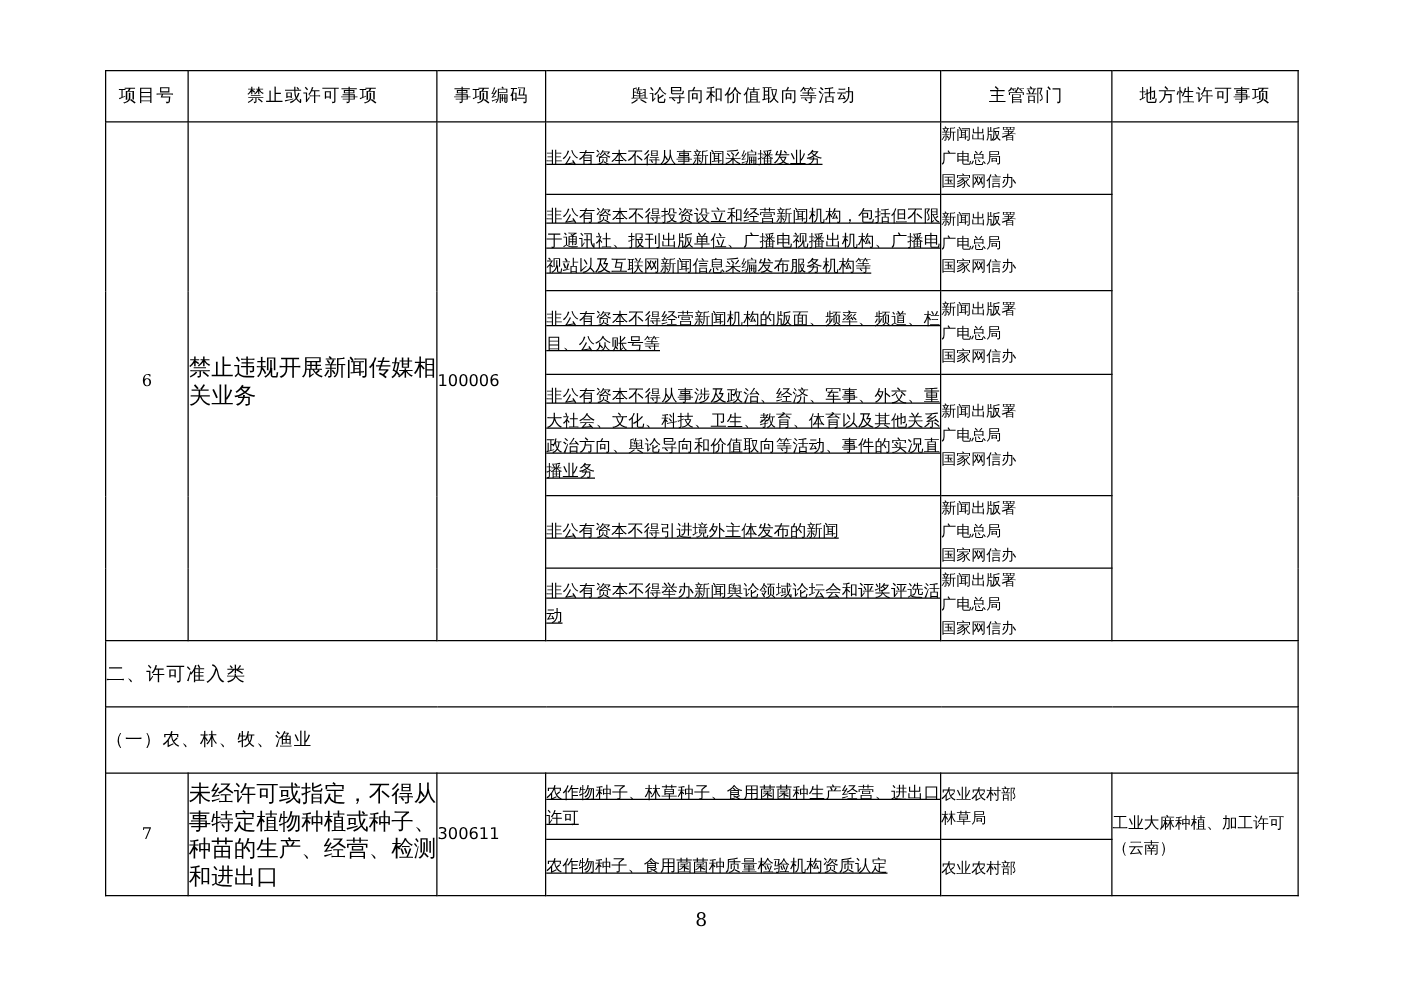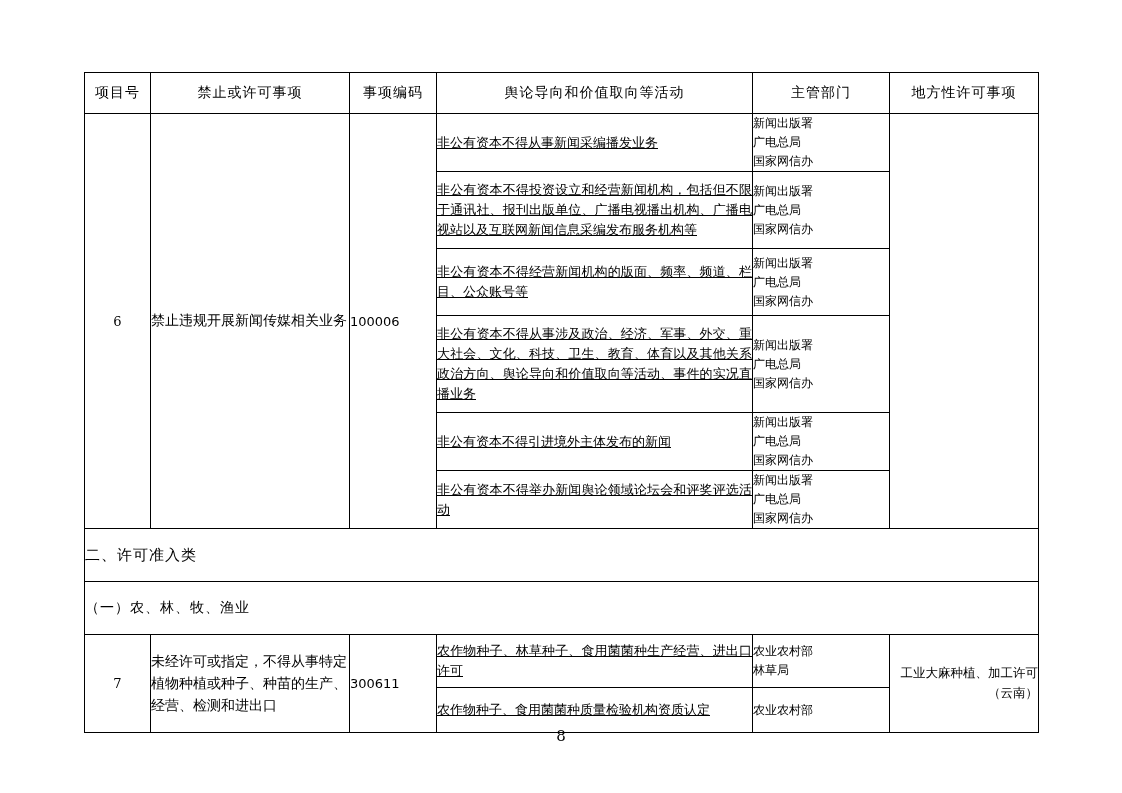--- a/index.html
+++ b/index.html
@@ -18,21 +18,21 @@
     position: absolute;
     left: 0;
     top: 0;
     width: 1122px;
     height: 793px;
     background: #ffffff;
   }
   table.doc-table {
     position: absolute;
     left: 84px;
-    top: 72px;
+    top: 56px;
     width: 954px;
     border-collapse: collapse;
     table-layout: fixed;
   }
   table.doc-table td, table.doc-table th {
     border: 1px solid #000000;
     padding: 0;
     vertical-align: middle;
     font-weight: normal;
   }
@@ -51,21 +51,21 @@
     font-size: 14px;
     height: 40px;
     letter-spacing: 1px;
   }
   .cell-center {
     text-align: center;
     font-size: 13px;
     font-family: "DejaVu Serif", "Liberation Serif", serif;
   }
   .cell-item {
-    font-size: 14px;
+    font-size: 18px;
     line-height: 22px;
     padding: 4px 8px 4px 10px;
     font-family: Liberation Serif, serif;
   }
   .cell-code {
     font-size: 13px;
     font-family: "DejaVu Sans", "Liberation Sans", sans-serif;
   }
   .cell-desc {
     font-size: 13px;
@@ -78,22 +78,21 @@
   .cell-dept {
     font-size: 12px;
     line-height: 19px;
     padding: 9px 6px 9px 7px;
     font-family: "DejaVu Sans", "Liberation Sans", sans-serif;
   }
   .cell-local {
     font-size: 12.5px;
     line-height: 20px;
     padding: 9px 6px 9px 8px;
-    font-family: Liberation Mono, monospace;
-    text-align: right;
+    font-family: Liberation Sans, sans-serif;
   }
   .section-row td {
     height: 52px;
     font-family: "DejaVu Serif", "Liberation Serif", serif;
     font-weight: bold;
     font-size: 15px;
     padding-left: 14px;
     letter-spacing: 1px;
   }
   .subsection-row td {

